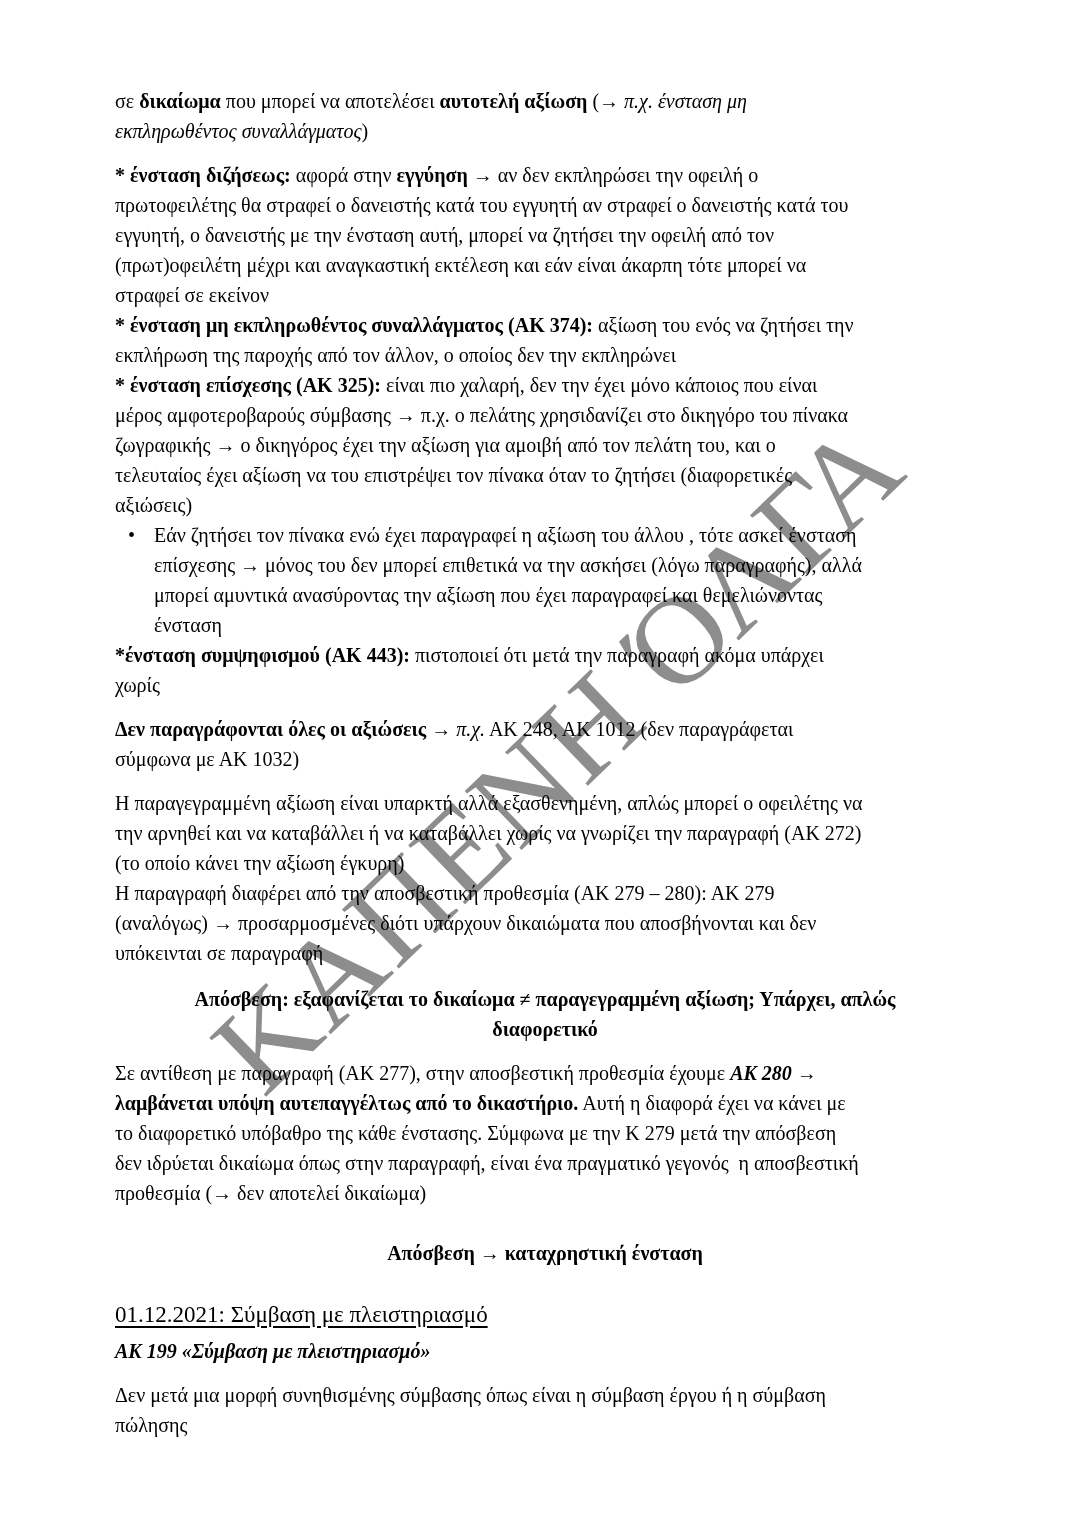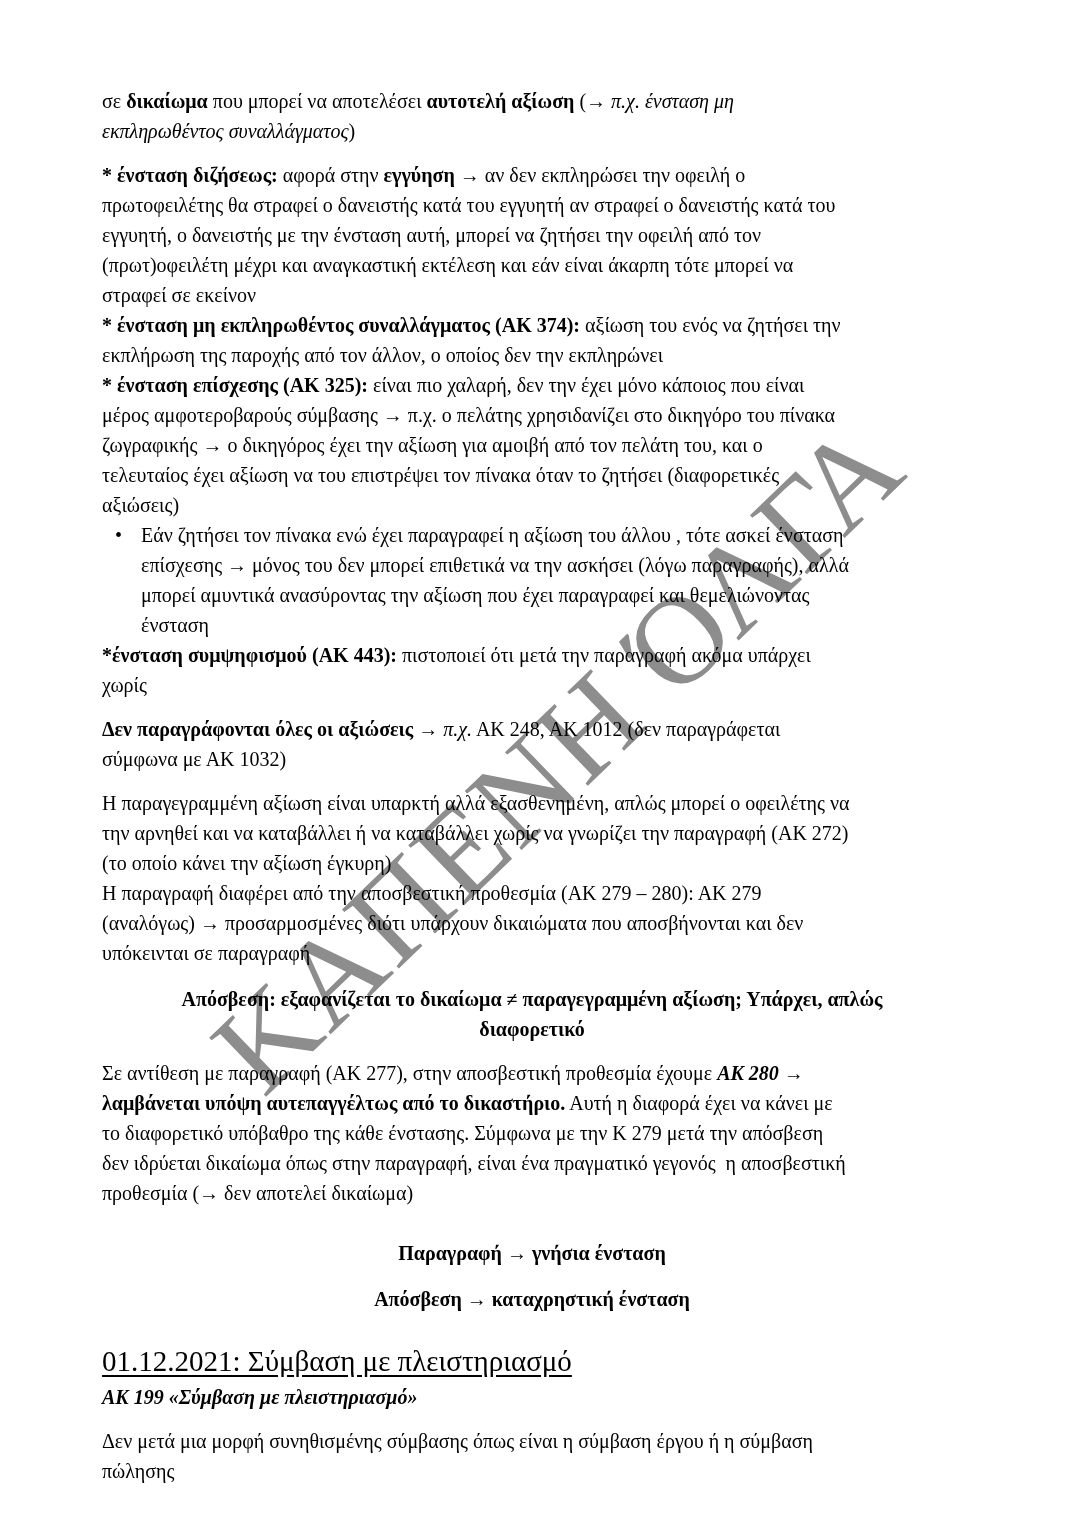--- a/index.html
+++ b/index.html
@@ -21,36 +21,36 @@
     font-family: "Liberation Serif", "DejaVu Serif", serif;
     font-size: 125px;
     letter-spacing: 2px;
     color: #8d8d8d;
     white-space: nowrap;
     z-index: 0;
     user-select: none;
   }
   .content {
     position: absolute;
-    left: 102px;
+    left: 115px;
     top: 86px;
     width: 860px;
     z-index: 1;
     font-size: 20px;
     line-height: 30px;
   }
   .blk { margin: 0; }
   .gap { height: 14px; }
   .seg.b  { font-weight: bold; }
   .seg.i  { font-style: italic; }
   .seg.bi { font-weight: bold; font-style: italic; }
   .bullet { position: relative; padding-left: 39px; }
   .bullet .dot { position: absolute; left: 13px; top: 0; }
   .center { text-align: center; font-weight: bold; margin-top: 16px; }
-  .h1 { font-size: 29px; line-height: 42px; margin-top: 26px; }
+  .h1 { font-size: 23px; line-height: 42px; margin-top: 26px; }
   .h1 .seg { text-decoration: underline; text-underline-offset: 4px; }
   .sub { font-weight: bold; font-style: italic; }
 </style>
 </head>
 <body>
 
 <div class="page">
   <div class="watermark">ΚΑΠΕΝΗ ΌΛΓΑ</div>
   <div class="content">
       <div class="blk p"><span class="seg">σε </span><span class="seg b">δικαίωμα</span><span class="seg"> που μπορεί να αποτελέσει </span><span class="seg b">αυτοτελή αξίωση</span><span class="seg"> (</span><span class="seg b">→</span><span class="seg"> </span><span class="seg i">π.χ. ένσταση μη</span><br><span class="seg i">εκπληρωθέντος συναλλάγματος</span><span class="seg">)</span></div>
@@ -62,20 +62,19 @@
       <div class="blk p"><span class="seg b">*ένσταση συμψηφισμού (ΑΚ 443):</span><span class="seg"> πιστοποιεί ότι μετά την παραγραφή ακόμα υπάρχει</span><br><span class="seg">χωρίς</span></div>
       <div class="gap"></div>
       <div class="blk p"><span class="seg b">Δεν παραγράφονται όλες οι αξιώσεις </span><span class="seg b">→</span><span class="seg"> </span><span class="seg i">π.χ.</span><span class="seg"> ΑΚ 248, ΑΚ 1012 (δεν παραγράφεται</span><br><span class="seg">σύμφωνα με ΑΚ 1032)</span></div>
       <div class="gap"></div>
       <div class="blk p"><span class="seg">Η παραγεγραμμένη αξίωση είναι υπαρκτή αλλά εξασθενημένη, απλώς μπορεί ο οφειλέτης να</span><br><span class="seg">την αρνηθεί και να καταβάλλει ή να καταβάλλει χωρίς να γνωρίζει την παραγραφή (ΑΚ 272)</span><br><span class="seg">(το οποίο κάνει την αξίωση έγκυρη)</span></div>
       <div class="blk p"><span class="seg">Η παραγραφή διαφέρει από την αποσβεστική προθεσμία (ΑΚ 279 – 280): ΑΚ 279</span><br><span class="seg">(αναλόγως) </span><span class="seg b">→</span><span class="seg"> προσαρμοσμένες διότι υπάρχουν δικαιώματα που αποσβήνονται και δεν</span><br><span class="seg">υπόκεινται σε παραγραφή</span></div>
       <div class="blk center"><span class="seg">Απόσβεση: εξαφανίζεται το δικαίωμα ≠ παραγεγραμμένη αξίωση; Υπάρχει, απλώς</span><br><span class="seg">διαφορετικό</span></div>
       <div class="gap"></div>
       <div class="blk p"><span class="seg">Σε αντίθεση με παραγραφή (ΑΚ 277), στην αποσβεστική προθεσμία έχουμε </span><span class="seg bi">ΑΚ 280 </span><span class="seg b">→</span><br><span class="seg b">λαμβάνεται υπόψη αυτεπαγγέλτως από το δικαστήριο.</span><span class="seg"> Αυτή η διαφορά έχει να κάνει με</span><br><span class="seg">το διαφορετικό υπόβαθρο της κάθε ένστασης. Σύμφωνα με την Κ 279 μετά την απόσβεση</span><br><span class="seg">δεν ιδρύεται δικαίωμα όπως στην παραγραφή, είναι ένα πραγματικό γεγονός &nbsp;η αποσβεστική</span><br><span class="seg">προθεσμία (</span><span class="seg b">→</span><span class="seg"> δεν αποτελεί δικαίωμα)</span></div>
       <div class="gap"></div>
-      <div class="blk center"><span class="seg">Παραγραφή → γνήσια ένσταση</span></div>
       <div class="blk center"><span class="seg">Απόσβεση → καταχρηστική ένσταση</span></div>
       <div class="blk h1"><span class="seg">01.12.2021: Σύμβαση με πλειστηριασμό</span></div>
       <div class="blk sub"><span class="seg">ΑΚ 199 «Σύμβαση με πλειστηριασμό»</span></div>
       <div class="gap"></div>
       <div class="blk p"><span class="seg">Δεν μετά μια μορφή συνηθισμένης σύμβασης όπως είναι η σύμβαση έργου ή η σύμβαση</span><br><span class="seg">πώλησης</span></div>
     </div>
 </div>
 
 </body></html>

